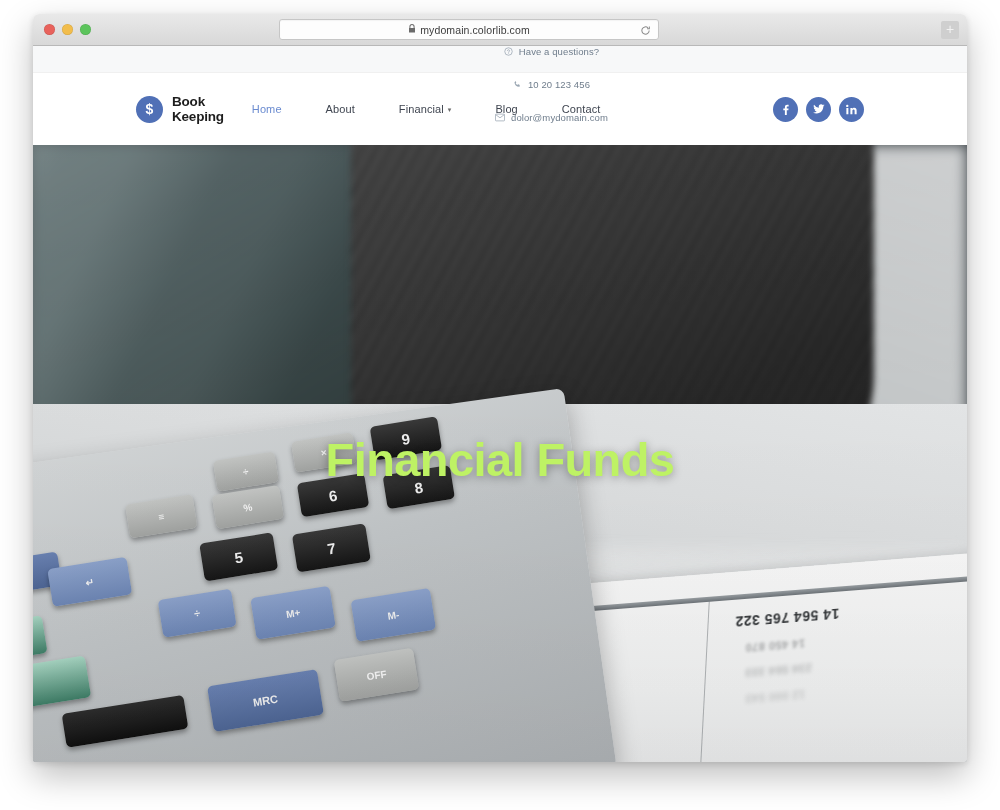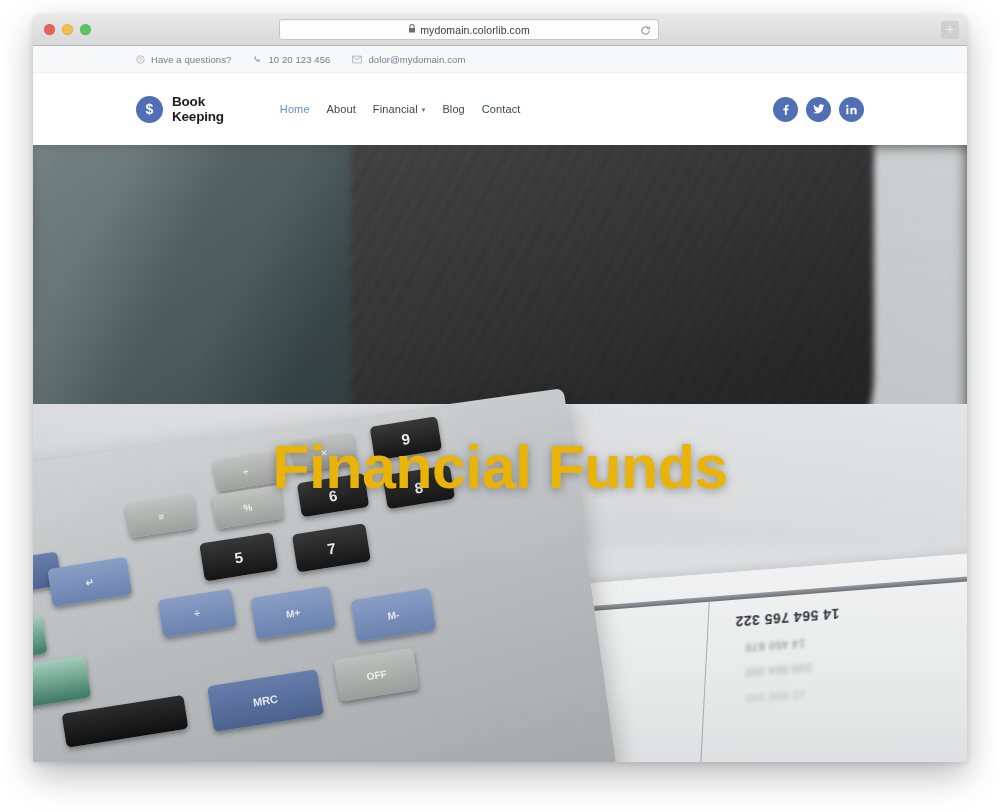--- a/index.html
+++ b/index.html
@@ -104,20 +104,21 @@
 
   
   .topbar {
     height: 27px;
     background: #f7f8f9;
     border-bottom: 1px solid #f0f0f0;
     display: flex;
     align-items: center;
     padding-left: 103px;
     gap: 22px;
+    flex-direction: column;
   }
   .topbar-item {
     display: flex;
     align-items: center;
     gap: 6px;
     font-size: 9.5px;
     color: #6f7d8c;
     letter-spacing: .1px;
   }
   .topbar-item .ti-icon {
@@ -159,22 +160,22 @@
     font-weight: bold;
     color: #1d1d1d;
     line-height: 1.12;
     letter-spacing: -.2px;
   }
   .brand-text span { display: block; }
 
   .main-nav {
     display: flex;
     align-items: center;
-    gap: 17px;
-    margin-left: 56px;
+    gap: 44px;
+    margin-left: 28px;
   }
   .nav-link {
     font-size: 11px;
     color: #3f4550;
     text-decoration: none;
     display: flex;
     align-items: center;
     gap: 4px;
     letter-spacing: .1px;
     white-space: nowrap;
@@ -336,23 +337,23 @@
     background: linear-gradient(180deg, rgba(0,0,0,.05) 0%, rgba(0,0,0,.02) 40%, rgba(0,0,0,.05) 100%);
   }
   .hero-content {
     position: absolute;
     left: 0; right: 0;
     top: 290px;
     text-align: center;
     z-index: 4;
   }
   .hero-title {
-    font-size: 61px;
+    font-size: 47px;
     font-weight: bold;
-    color: #eab308;
+    color: #bef264;
     letter-spacing: -.6px;
     line-height: 1.05;
     text-shadow: 0 2px 10px rgba(0,0,0,.35);
   }
   .hero-sub {
     margin-top: 12px;
     font-size: 14.5px;
     color: #f2f4f6;
     font-weight: 400;
     text-shadow: 0 1px 6px rgba(0,0,0,.45);

